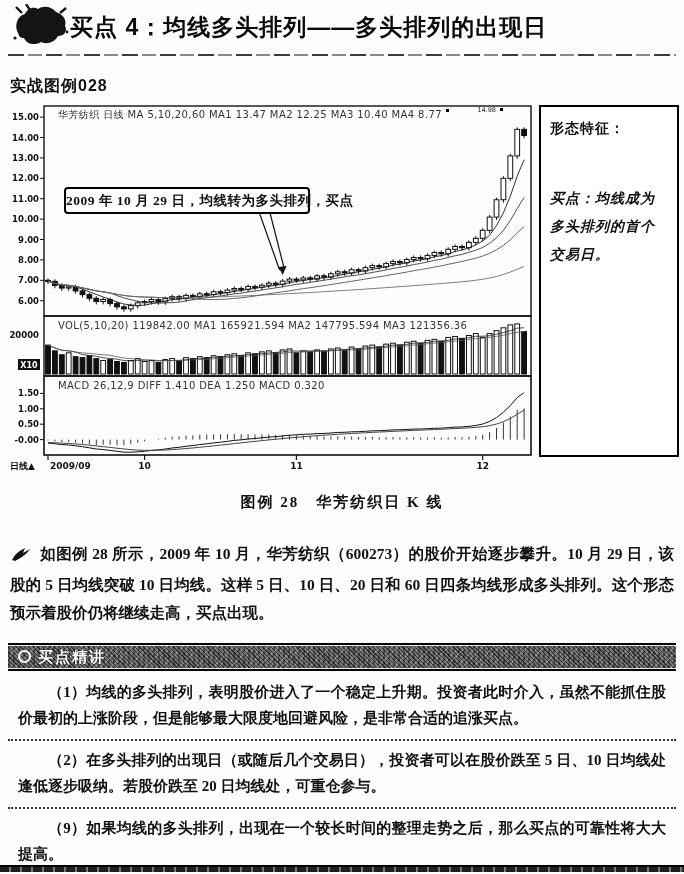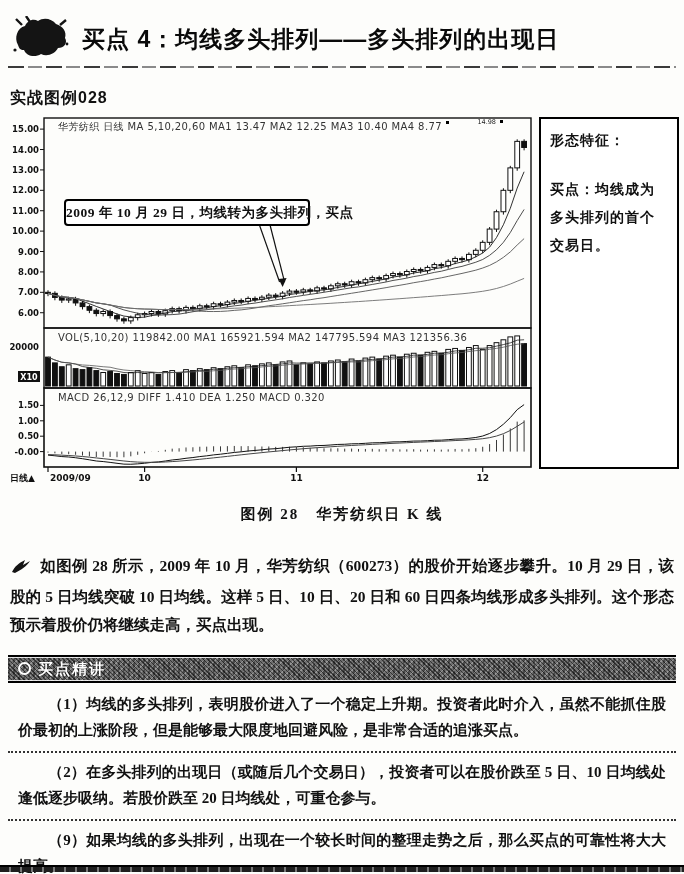--- a/index.html
+++ b/index.html
@@ -3,21 +3,21 @@
 <meta charset="utf-8">
 <style>
   html,body{margin:0;padding:0;}
   body{
     width:684px;height:874px;overflow:hidden;position:relative;
     background:#fdfdfb;color:#111;
     font-family:"Liberation Serif","DejaVu Serif",serif;
   }
   .content{padding:0 8px;}
   
-  .hdr{display:flex;align-items:center;gap:12px;padding:16px 4px 0 4px;}
+  .hdr{display:flex;align-items:center;gap:0;padding:4px 4px 0 4px;}
   .hdr .logo{flex:0 0 auto;}
   .hdr .title{
     font-family:"Liberation Sans","DejaVu Sans",sans-serif;
     font-weight:700;font-size:23px;letter-spacing:1px;color:#0a0a0a;white-space:nowrap;
   }
   .title-rule{
     height:2px;margin:4px 0 0 0;
     background:repeating-linear-gradient(90deg,#3a3a3a 0 16px,rgba(0,0,0,0) 16px 20px,#8a8a8a 20px 34px,rgba(0,0,0,0) 34px 38px);
   }
   .example-label{
@@ -36,21 +36,21 @@
     border:2px solid #000;border-radius:4px;background:#fff;
     font-size:13.5px;font-weight:700;text-align:center;line-height:23px;
     letter-spacing:.5px;white-space:nowrap;
   }
   .sidebox{
     position:absolute;left:531px;top:2px;width:118px;height:332px;
     border:2px solid #000;background:#fff;padding:8px 9px;
     font-size:14px;font-weight:600;line-height:2.0;letter-spacing:1px;
     overflow:hidden;
   }
-  .sidebox .bp{margin-top:21px;}
+  .sidebox .bp{margin-top:42px;font-style:italic;}
   .fig-caption{
     text-align:center;font-size:15px;font-weight:700;margin-top:16px;letter-spacing:2px;
   }
   
   .lead{margin:28px 2px 0 2px;font-size:15.5px;font-weight:600;line-height:28px;text-align:justify;}
   .lead .licon{display:inline-block;vertical-align:-3px;margin-right:8px;}
   .band{
     position:relative;height:24px;margin:16px 0 8px 0;
     border-top:2px solid #000;border-bottom:2px solid #000;
     background-color:#6f6f6f;

